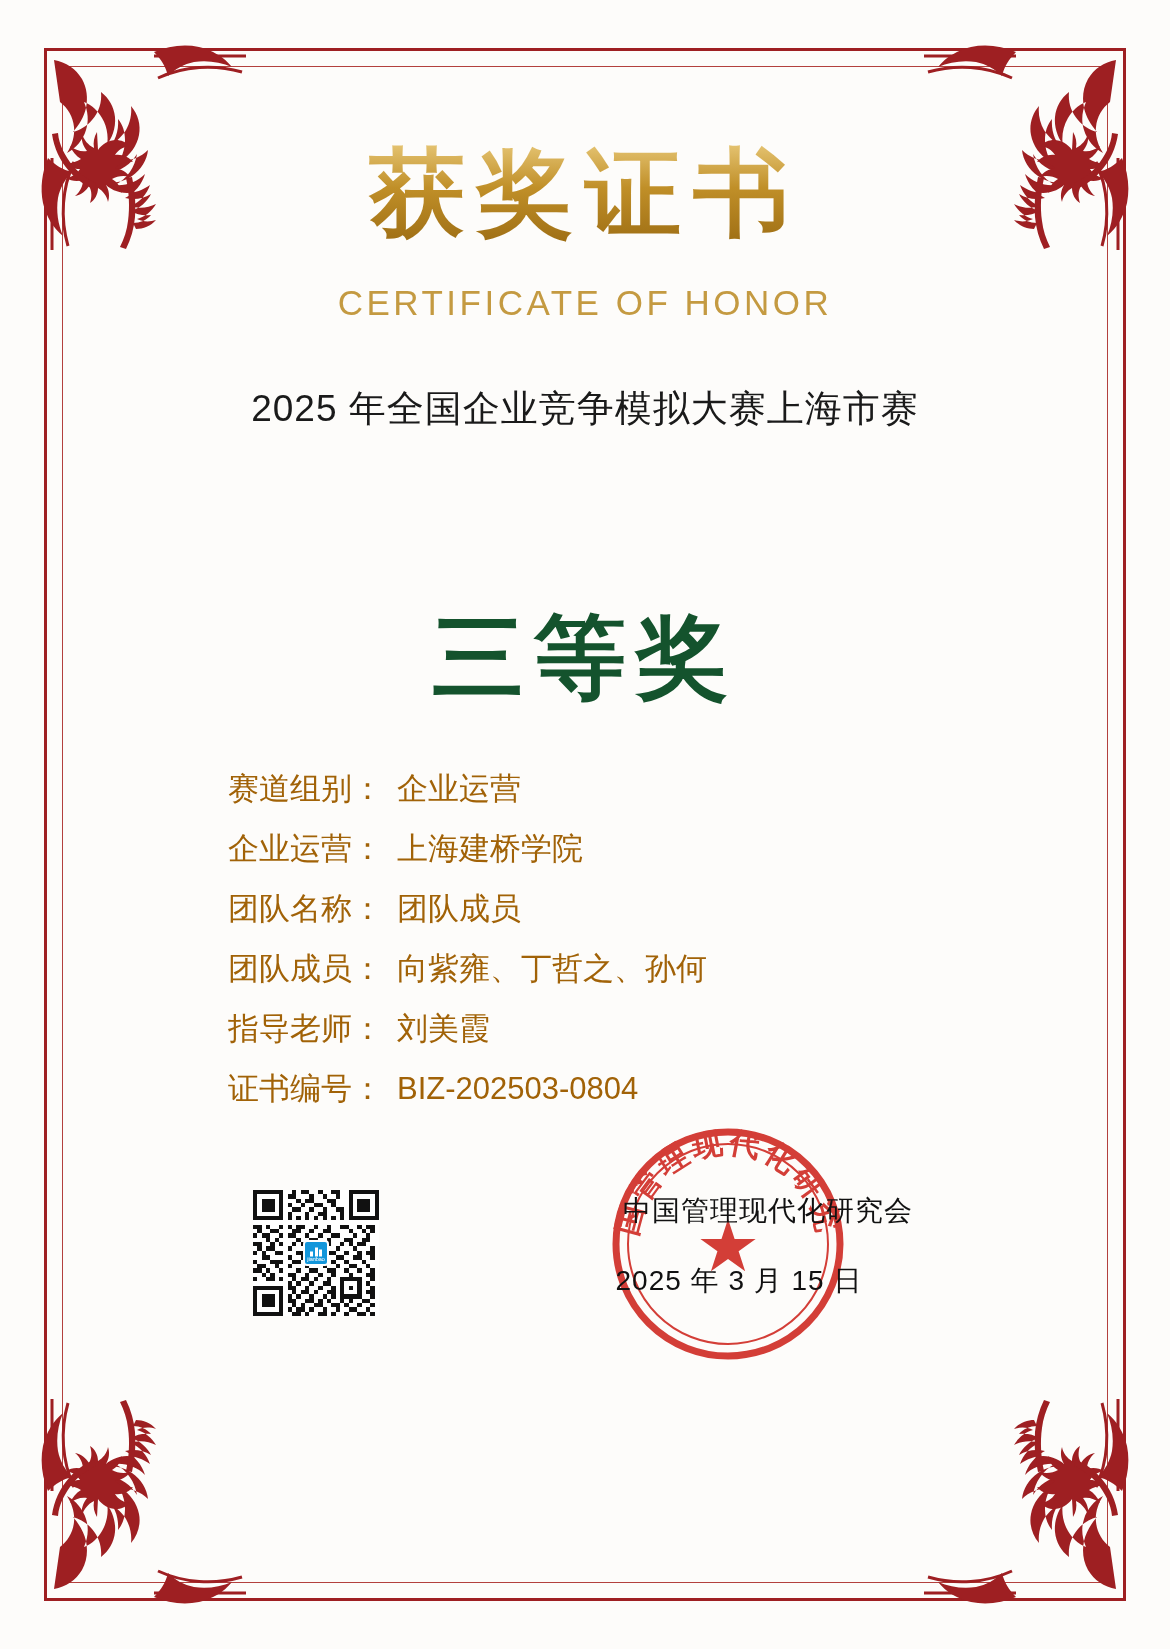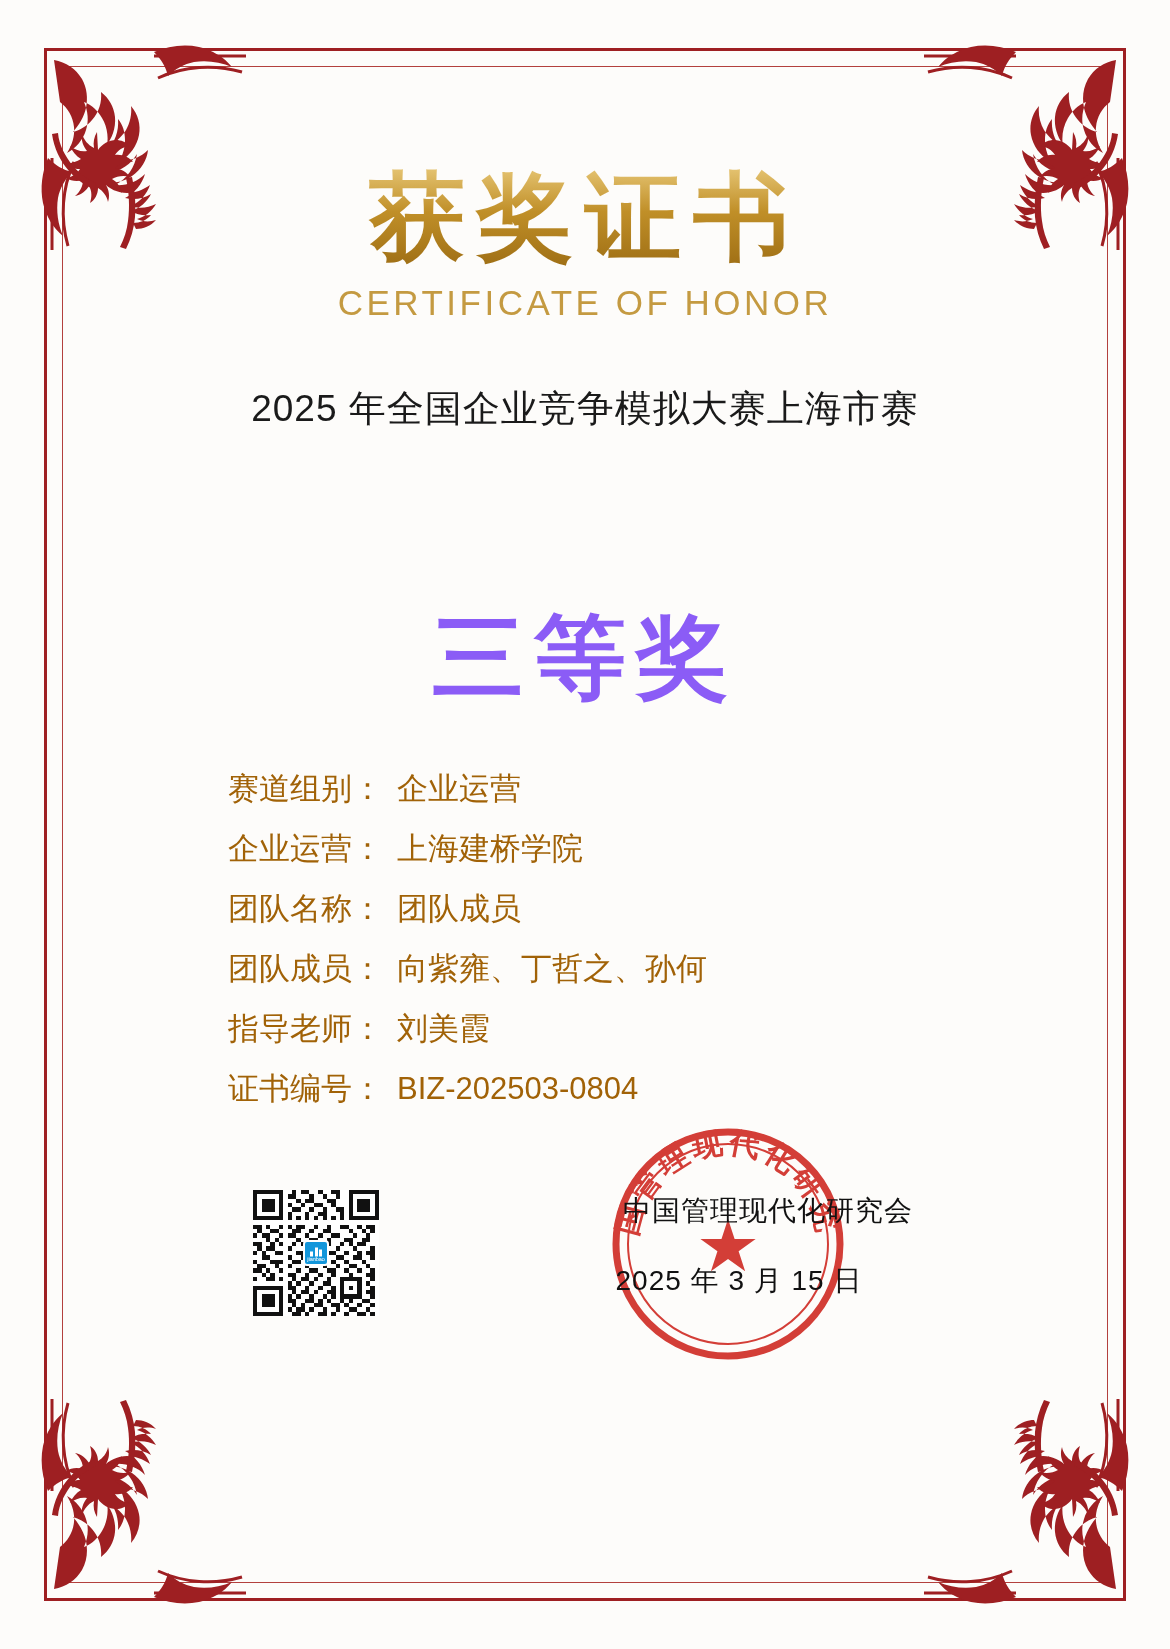--- a/index.html
+++ b/index.html
@@ -51,21 +51,21 @@
   }
   .corner svg { display:block; width:100%; height:100%; }
   .corner.tl { left: 34px;  top: 38px; }
   .corner.tr { right: 34px; top: 38px;  transform: scaleX(-1); }
   .corner.bl { left: 34px;  bottom: 38px; transform: scaleY(-1); }
   .corner.br { right: 34px; bottom: 38px; transform: scale(-1,-1); }
 
   
   .title-zh {
     position: absolute;
-    top: 164px;
+    top: 140px;
     left: 0; right: 0;
     text-align: center;
     font-family: "DejaVu Serif", serif;
     font-size: 96px;
     font-weight: bold;
     letter-spacing: 12px;
     color: #c79a3c;
     background: linear-gradient(180deg,#e8c878 0%,#c08f28 45%,#9d6d14 100%);
     -webkit-background-clip: text;
     background-clip: text;
@@ -94,21 +94,21 @@
     letter-spacing: 1px;
   }
 
   .award {
     position: absolute;
     top: 596px;
     left: 0; right: 0;
     text-align: center;
     font-size: 92px;
     font-weight: bold;
-    color: #8b5cf6;
+    color: #14532d;
     letter-spacing: 10px;
   }
 
   
   .fields {
     position: absolute;
     left: 228px;
     top: 768px;
     width: 760px;
   }

